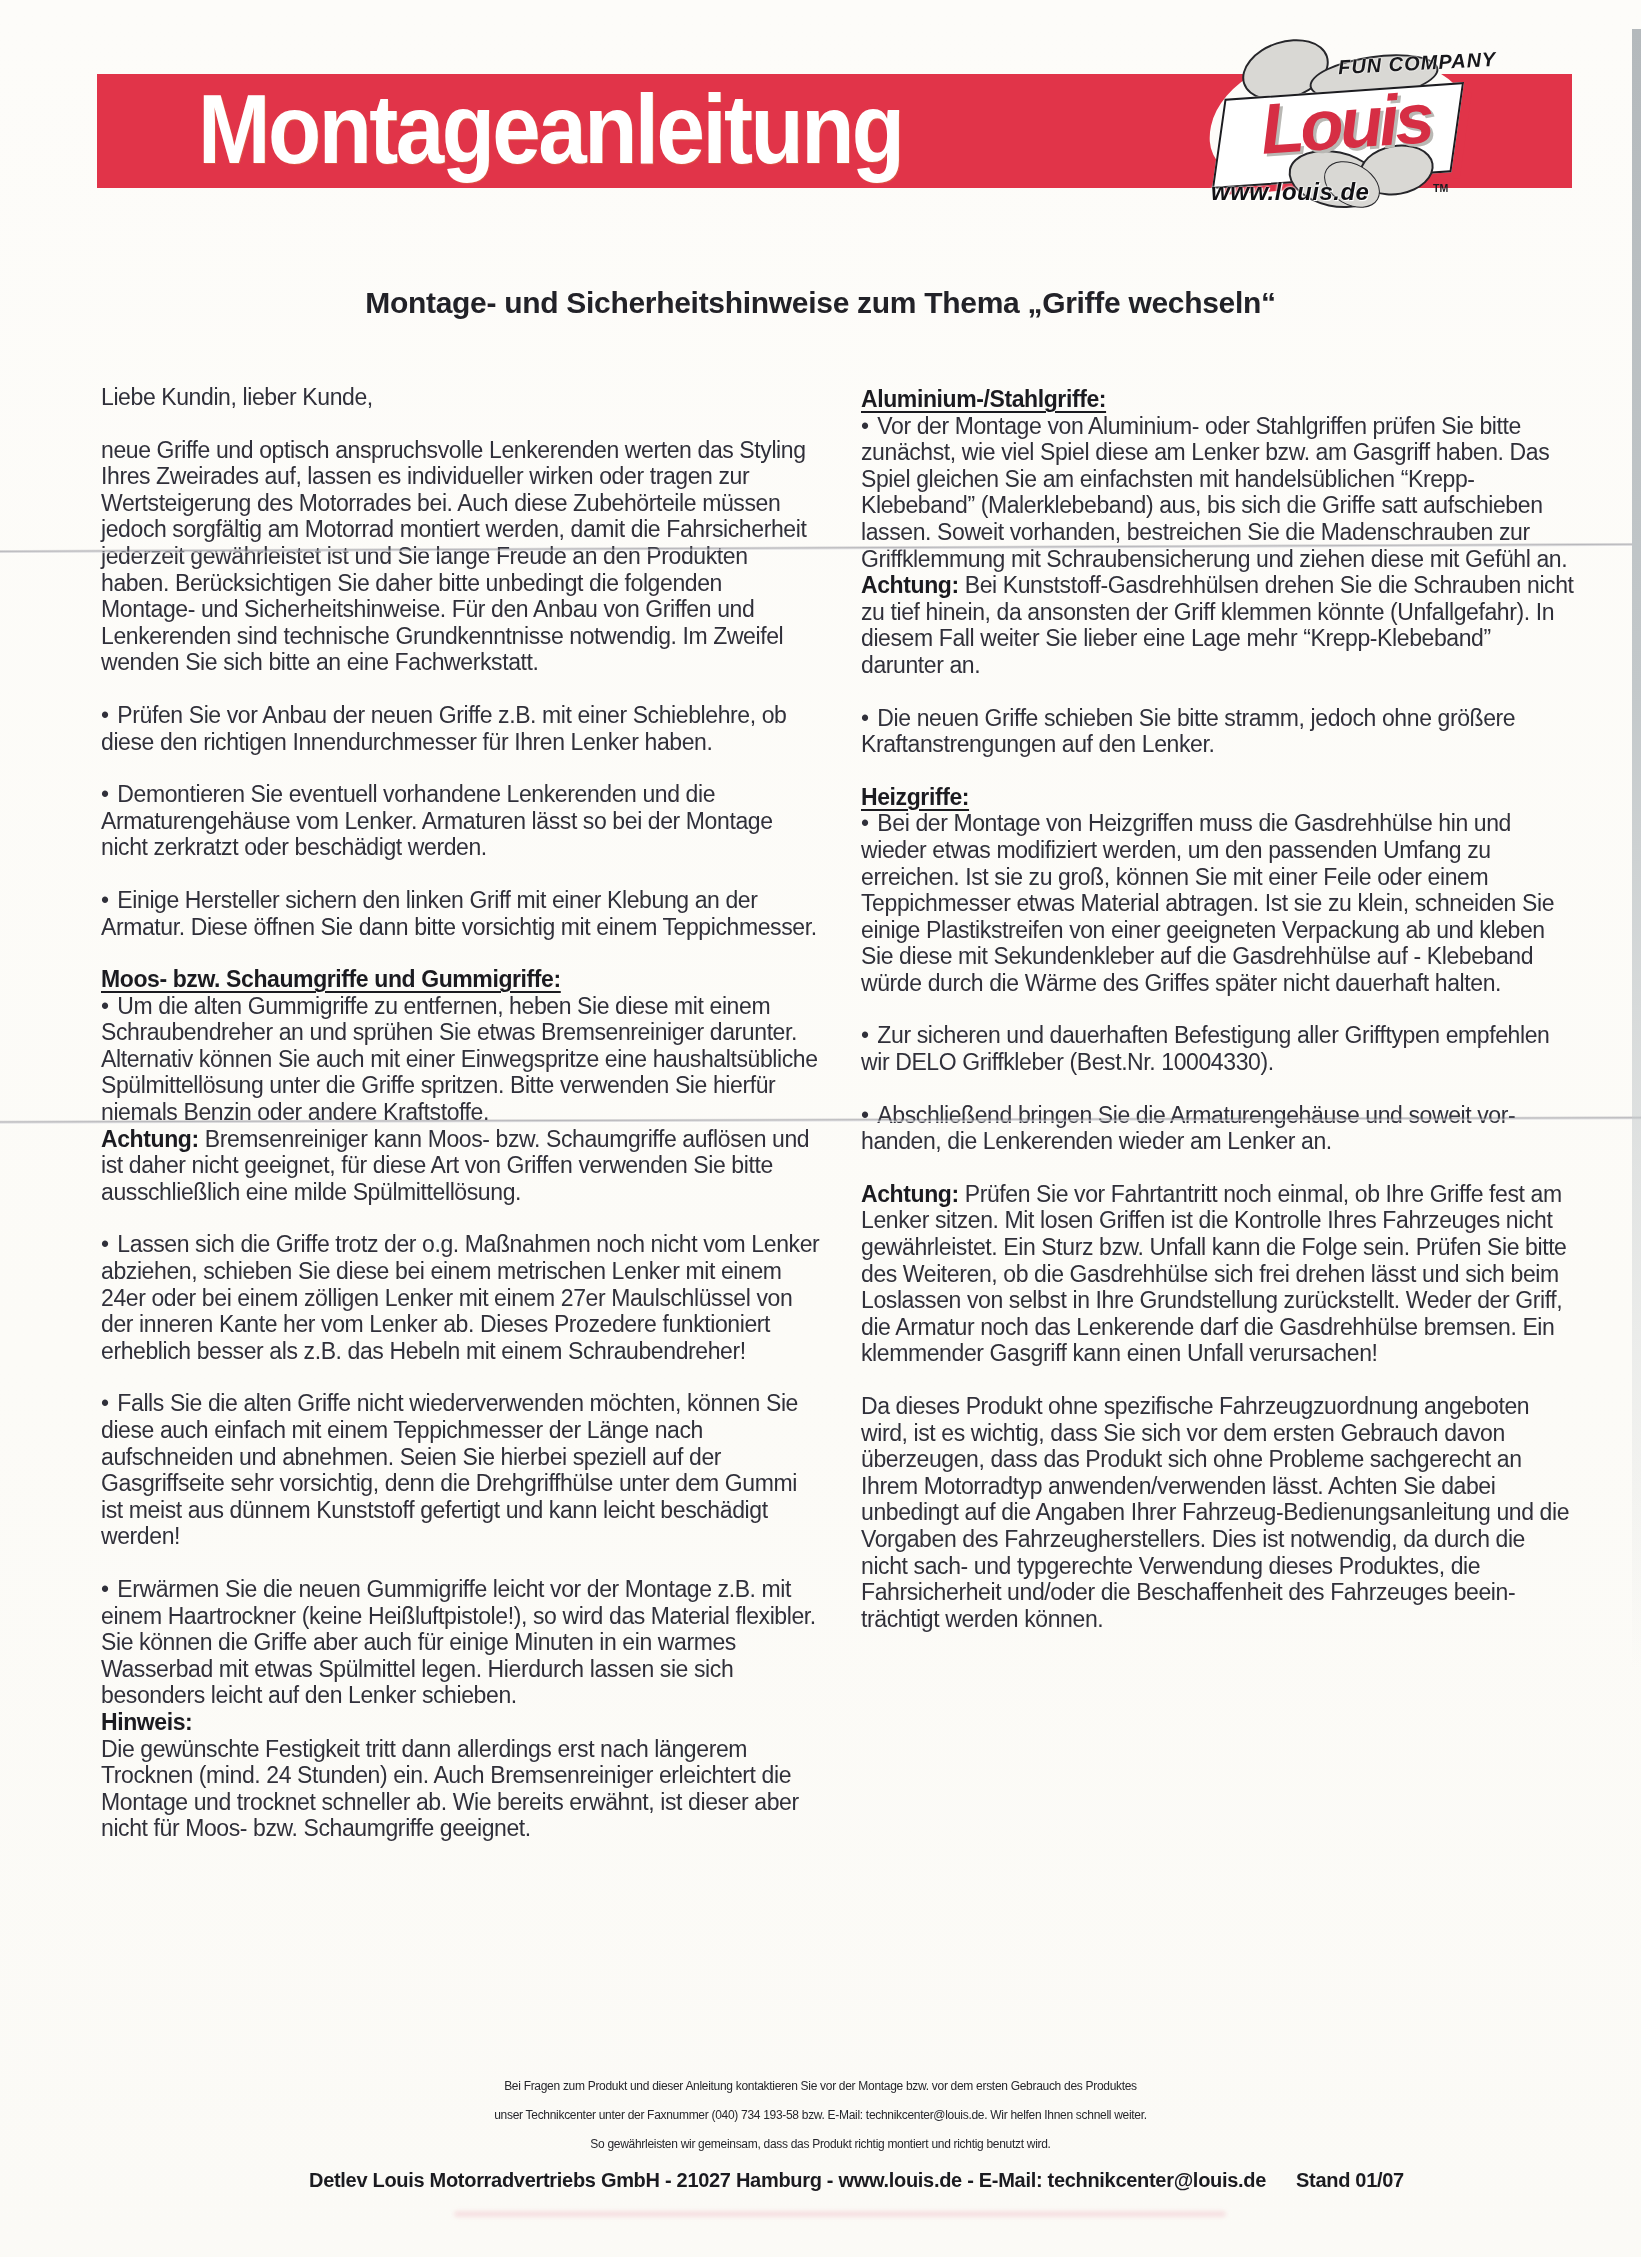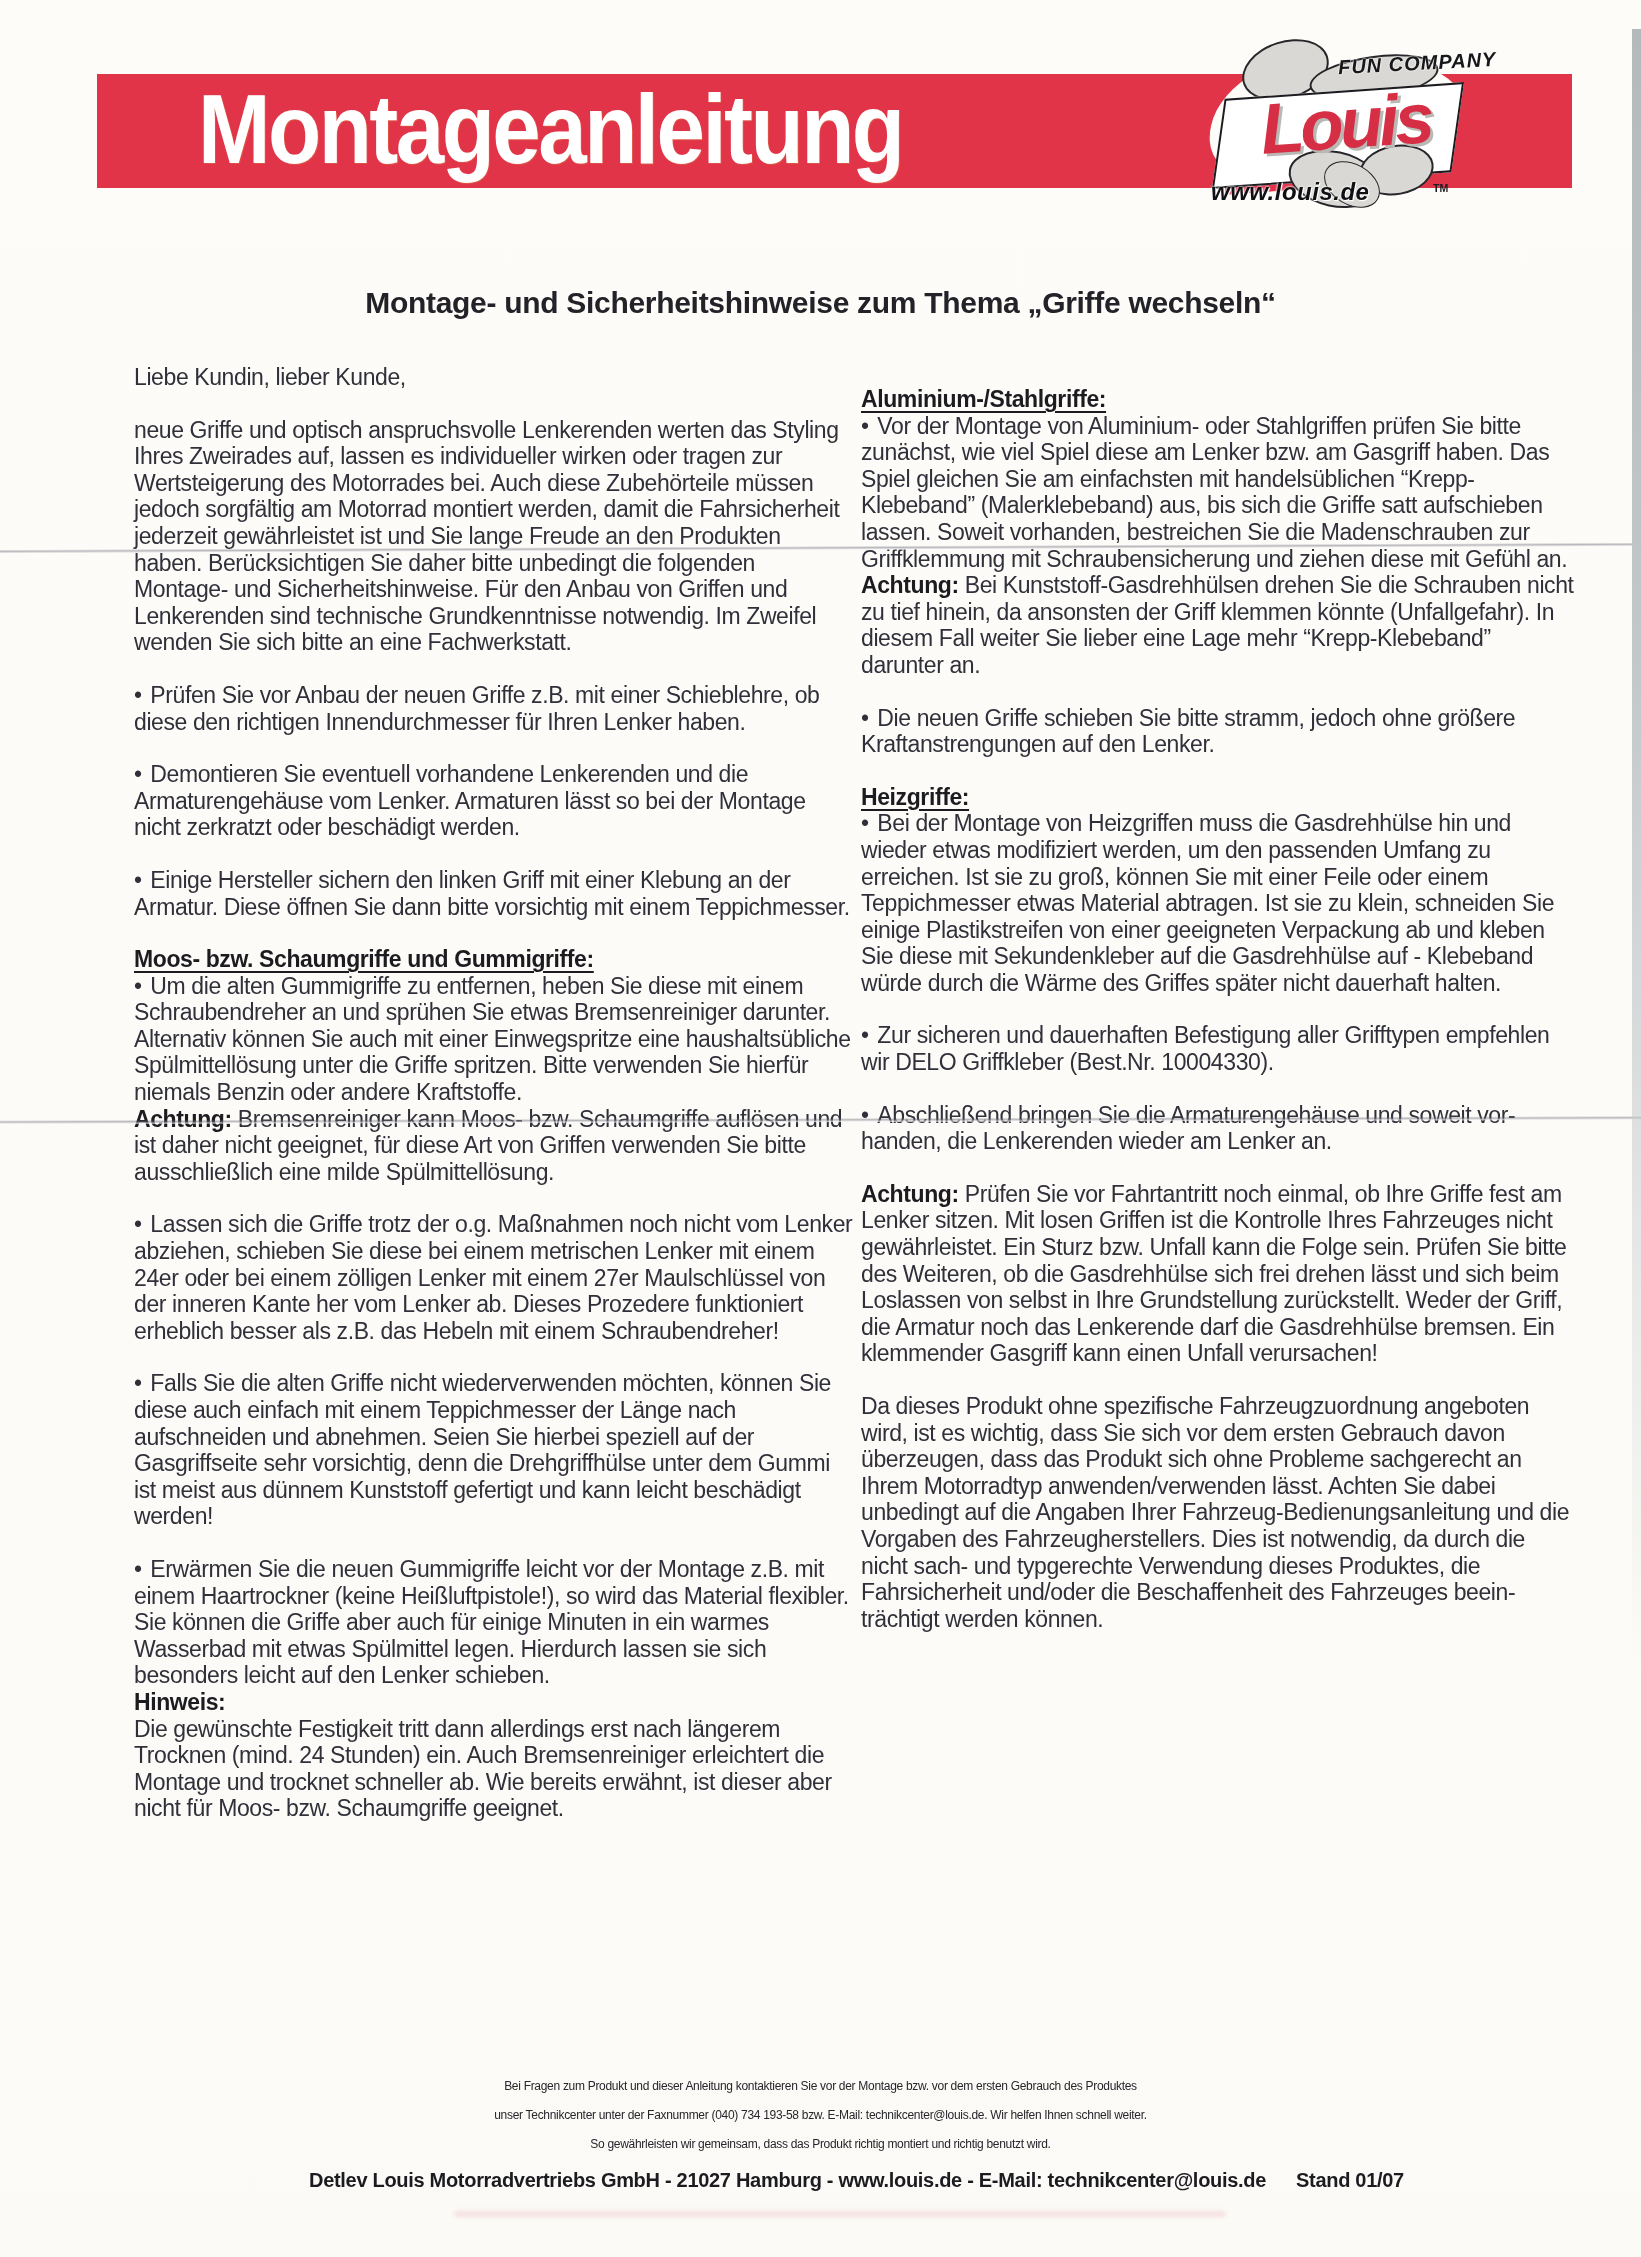--- a/index.html
+++ b/index.html
@@ -39,21 +39,21 @@
   .logo-site{position:absolute;left:16px;top:141px;color:#101014;font-size:24px;font-weight:bold;
     font-style:italic;letter-spacing:0.5px;white-space:nowrap;
     text-shadow:0 0 1.9px #fff,0 0 2.9px #fff,1px 1px 0 #fff;}
   .logo-tm{position:absolute;left:238px;top:145px;font-size:10.6px;font-weight:bold;color:#1c1c20;text-align:right;}
   
   .subtitle{position:absolute;left:0;top:286px;width:1641px;text-align:center;
     font-size:30px;font-weight:bold;color:#222228;letter-spacing:-0.3px;}
   
   .col{position:absolute;font-size:23px;line-height:26.6px;letter-spacing:-0.4px;
     text-align:left;color:#30303a;}
-  .col-left{left:101px;top:364px;width:719px;margin-left:33px;}
+  .col-left{left:101px;top:384px;width:719px;}
   .col-right{left:861px;top:386px;width:716px;}
   .blk{margin:26px 0 0 0;}
   .blk.first{margin-top:0;}
   .blk.tight{margin-top:0;}
   .sect{margin:26px 0 0 0;font-size:23px;font-weight:bold;color:#1b1b20;
     text-decoration:underline;text-underline-offset:3.9px;text-decoration-thickness:1.9px;}
   .b{font-weight:bold;color:#1b1b20;}
   .block{display:block;}
   .blt{margin-right:8.7px;}
   

